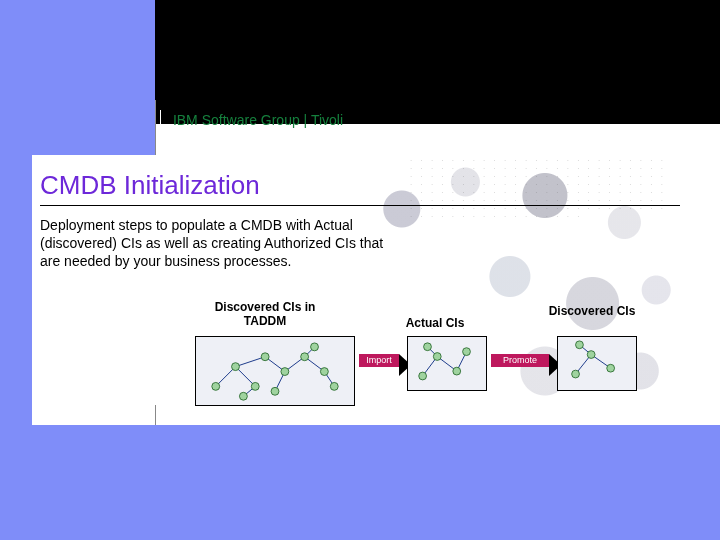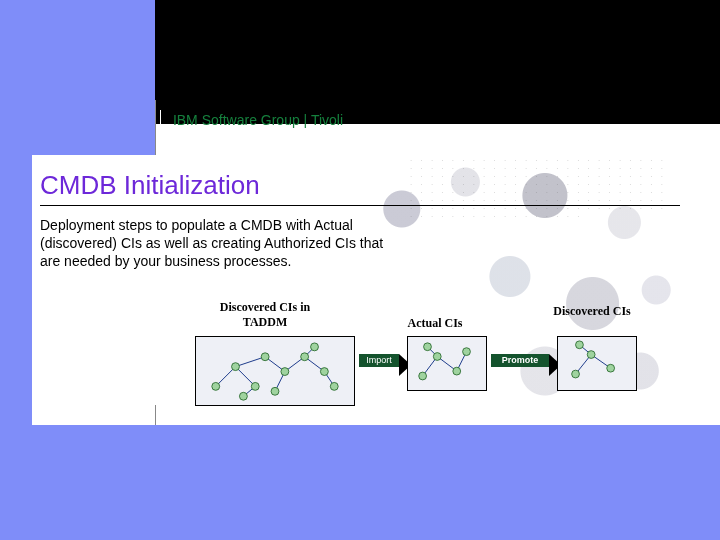--- a/index.html
+++ b/index.html
@@ -135,59 +135,58 @@
     width: 500px;
     height: 120px;
   }
 
   .stage-label {
     position: absolute;
     text-align: center;
     font-size: 12px;
     font-weight: bold;
     color: #000;
-    font-family: Liberation Serif, serif;
   }
   .lbl-discovered { left: 10px;  top: 0;  width: 120px; }
   .lbl-actual     { left: 200px; top: 16px; width: 80px; }
   .lbl-authorized { left: 352px; top: 4px;  width: 90px; }
 
   .ci-box {
     position: absolute;
     top: 36px;
     border: 1px solid #000;
     background: #eef0f6;
     box-sizing: border-box;
   }
   .box-discovered { left: 0;   width: 160px; height: 70px; }
   .box-actual     { left: 212px; width: 80px; height: 55px; }
   .box-authorized { left: 362px; width: 80px; height: 55px; }
 
   .arrow {
     position: absolute;
     top: 54px;
-    background: #14532d;
+    background: #be185d;
     color: #fff;
     font-size: 9px;
     text-align: center;
     padding: 2px 4px;
     line-height: 9px;
   }
   .arrow::after {
     content: "";
     position: absolute;
     right: -12px;
     top: 0;
     width: 0; height: 0;
     border-top: 11px solid transparent;
     border-bottom: 11px solid transparent;
     border-left: 12px solid #000;
   }
   .arr-import  { left: 164px; width: 32px; }
-  .arr-promote { left: 296px; width: 50px; font-weight: bold; }
+  .arr-promote { left: 296px; width: 50px; }
 
   
   .nodes { position: absolute; inset: 0; }
 
   
   .vrule {
     position: absolute;
     width: 0;
     border-left: 1px solid #888;
     z-index: 1;

